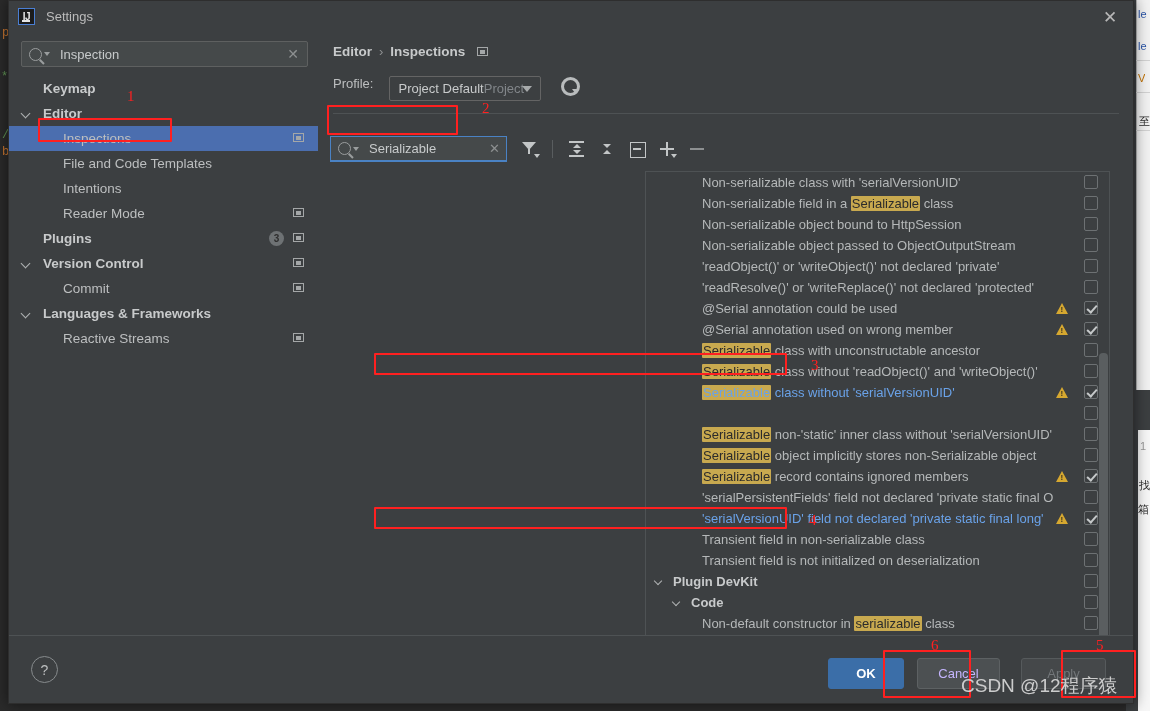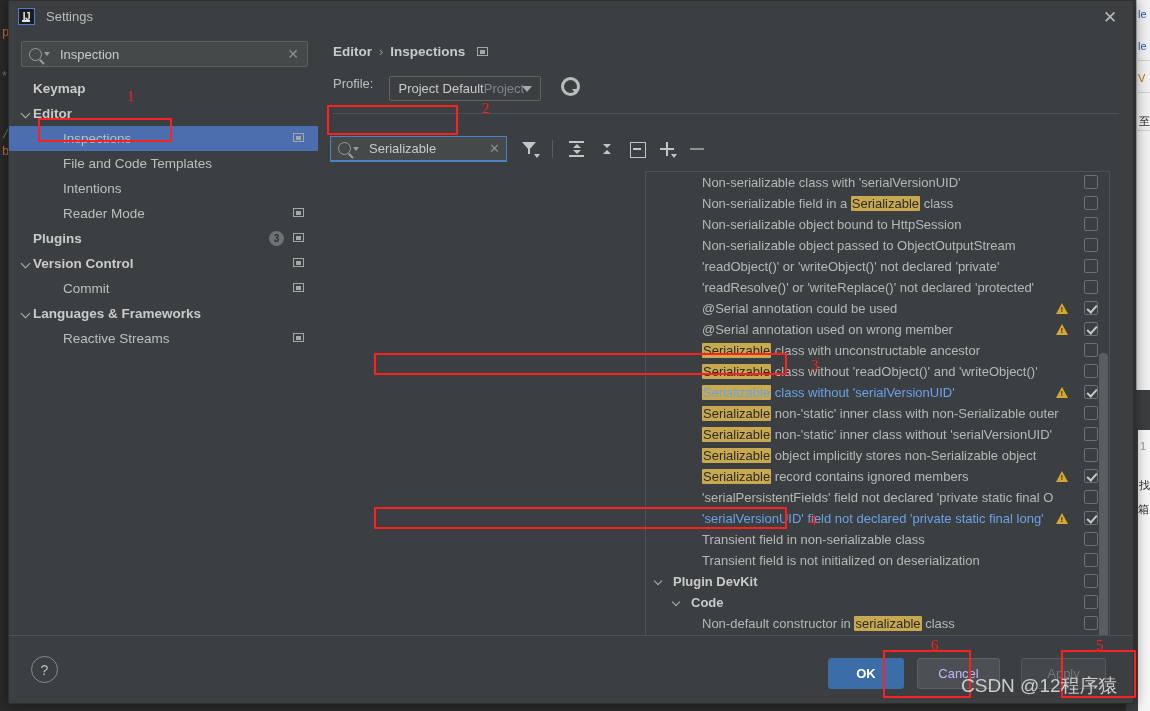--- a/index.html
+++ b/index.html
@@ -139,21 +139,21 @@
   .tw-arrow {
     width: 13px; height: 13px; margin-left: 11px; flex: none;
     position: relative;
   }
   .tw-arrow.open::before {
     content: ""; position: absolute; left: 2px; top: 3px;
     width: 6px; height: 6px;
     border-right: 1.7px solid #b0b3b4; border-bottom: 1.7px solid #b0b3b4;
     transform: rotate(45deg);
   }
-  .tree-label { margin-left: 0; color: #bdbfc0; white-space: nowrap; }
+  .tree-label { margin-left: 10px; color: #bdbfc0; white-space: nowrap; }
   .tree-label.bold { font-weight: bold; color: #c8cacb; }
   .tree-label.indent { margin-left: 30px; }
   .copy-ic {
     position: absolute; right: 14px; top: 7px;
     width: 11px; height: 9px;
     border: 1.4px solid #a4a7a8;
   }
   .copy-ic::after {
     content: ""; position: absolute; left: 2px; top: 1.5px;
     width: 5px; height: 4px; background: #a4a7a8;
@@ -628,21 +628,20 @@
               <div class="row">
                 <span class="txt"><span class="hl">Serializable</span><span> class without 'readObject()' and 'writeObject()'</span></span>
                 <span class="chk"></span>
               </div>
               <div class="row sel-blue">
                 <span class="txt"><span class="hl">Serializable</span><span> class without 'serialVersionUID'</span></span>
                 <span class="warn-ic"></span>
                 <span class="chk on"></span>
               </div>
               <div class="row">
-                <span class="txt"><span class="hl">Serializable</span><span> non-'static' inner class with non-Serializable outer</span></span>
                 <span class="chk"></span>
               </div>
               <div class="row">
                 <span class="txt"><span class="hl">Serializable</span><span> non-'static' inner class without 'serialVersionUID'</span></span>
                 <span class="chk"></span>
               </div>
               <div class="row">
                 <span class="txt"><span class="hl">Serializable</span><span> object implicitly stores non-Serializable object</span></span>
                 <span class="chk"></span>
               </div>

